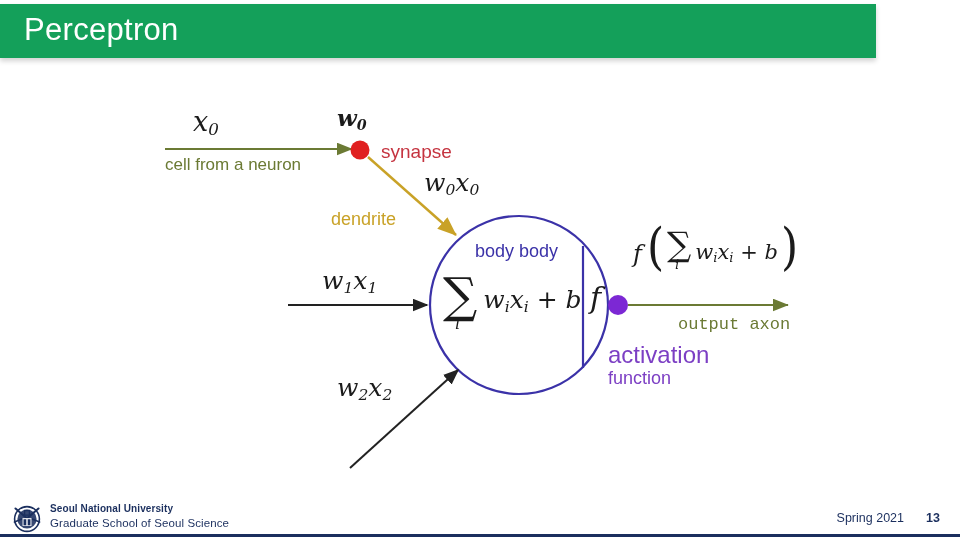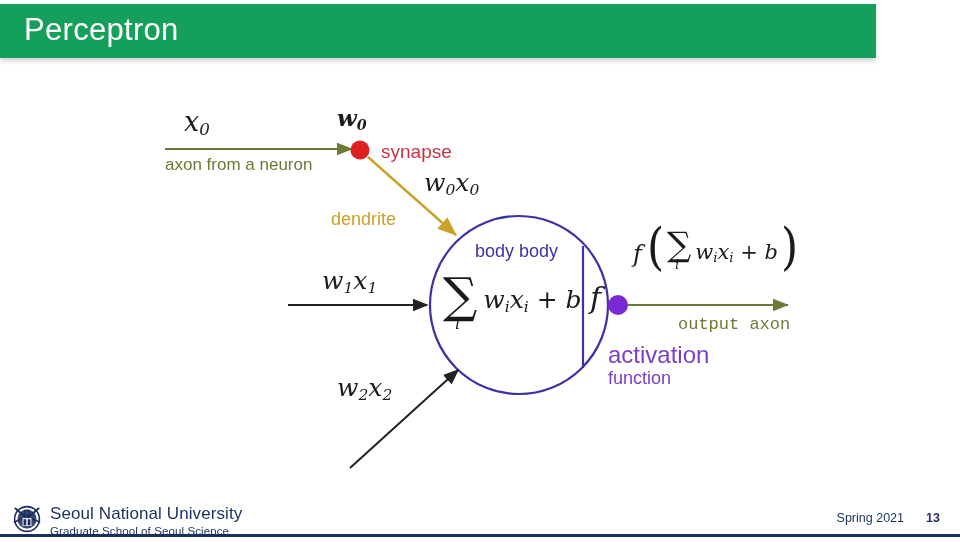--- a/index.html
+++ b/index.html
@@ -107,22 +107,22 @@
     top: 4px;
     width: 34px;
     height: 32px;
   }
   #brand-block {
     position: absolute;
     left: 50px;
     top: 5px;
   }
   #brand-line1 {
-    font-size: 17px;
-    font-weight: normal;
+    font-size: 10px;
+    font-weight: bold;
     color: #1b2f5e;
     letter-spacing: 0.1px;
     line-height: 1.25;
   }
   #brand-line2 {
     font-size: 11.5px;
     font-weight: 400;
     color: #1b2f5e;
     letter-spacing: 0.1px;
     line-height: 1.3;
@@ -179,29 +179,29 @@
 
       <line x1="288" y1="247" x2="427" y2="247" stroke="#222222" stroke-width="2" marker-end="url(#arw-black)"></line>
 
       <line x1="350" y1="410" x2="458" y2="312" stroke="#222222" stroke-width="2" marker-end="url(#arw-black)"></line>
 
       <circle cx="618" cy="247" r="10" fill="#7c28d4"></circle>
 
       <line x1="628" y1="247" x2="788" y2="247" stroke="#6b7a34" stroke-width="2" marker-end="url(#arw-olive)"></line>
     </svg>
 
-    <div class="lbl math" style="left:184px; top:50px; font-size:27px;">
+    <div class="lbl math" style="left:193px; top:50px; font-size:27px;">
       <span>x</span><sub>0</sub>
     </div>
 
     <div class="lbl math" style="left:337px; top:48px; font-size:23px;font-weight:bold;">
       <span>w</span><sub>0</sub>
     </div>
 
-    <div class="lbl sans olive" style="left:165px; top:98px; font-size:17px;">axon from a neuron</div>
+    <div class="lbl sans olive" style="left:165px; top:98px; font-size:17px;">cell from a neuron</div>
 
     <div class="lbl sans crimson" style="left:381px; top:84px; font-size:19px;">synapse</div>
 
     <div class="lbl math" style="left:424px; top:112px; font-size:25px;">
       <span>w</span><sub>0</sub><span>x</span><sub>0</sub>
     </div>
 
     <div class="lbl sans gold" style="left:331px; top:152px; font-size:18px;">dendrite</div>
 
     <div class="lbl math" style="left:322px; top:210px; font-size:25px;">

